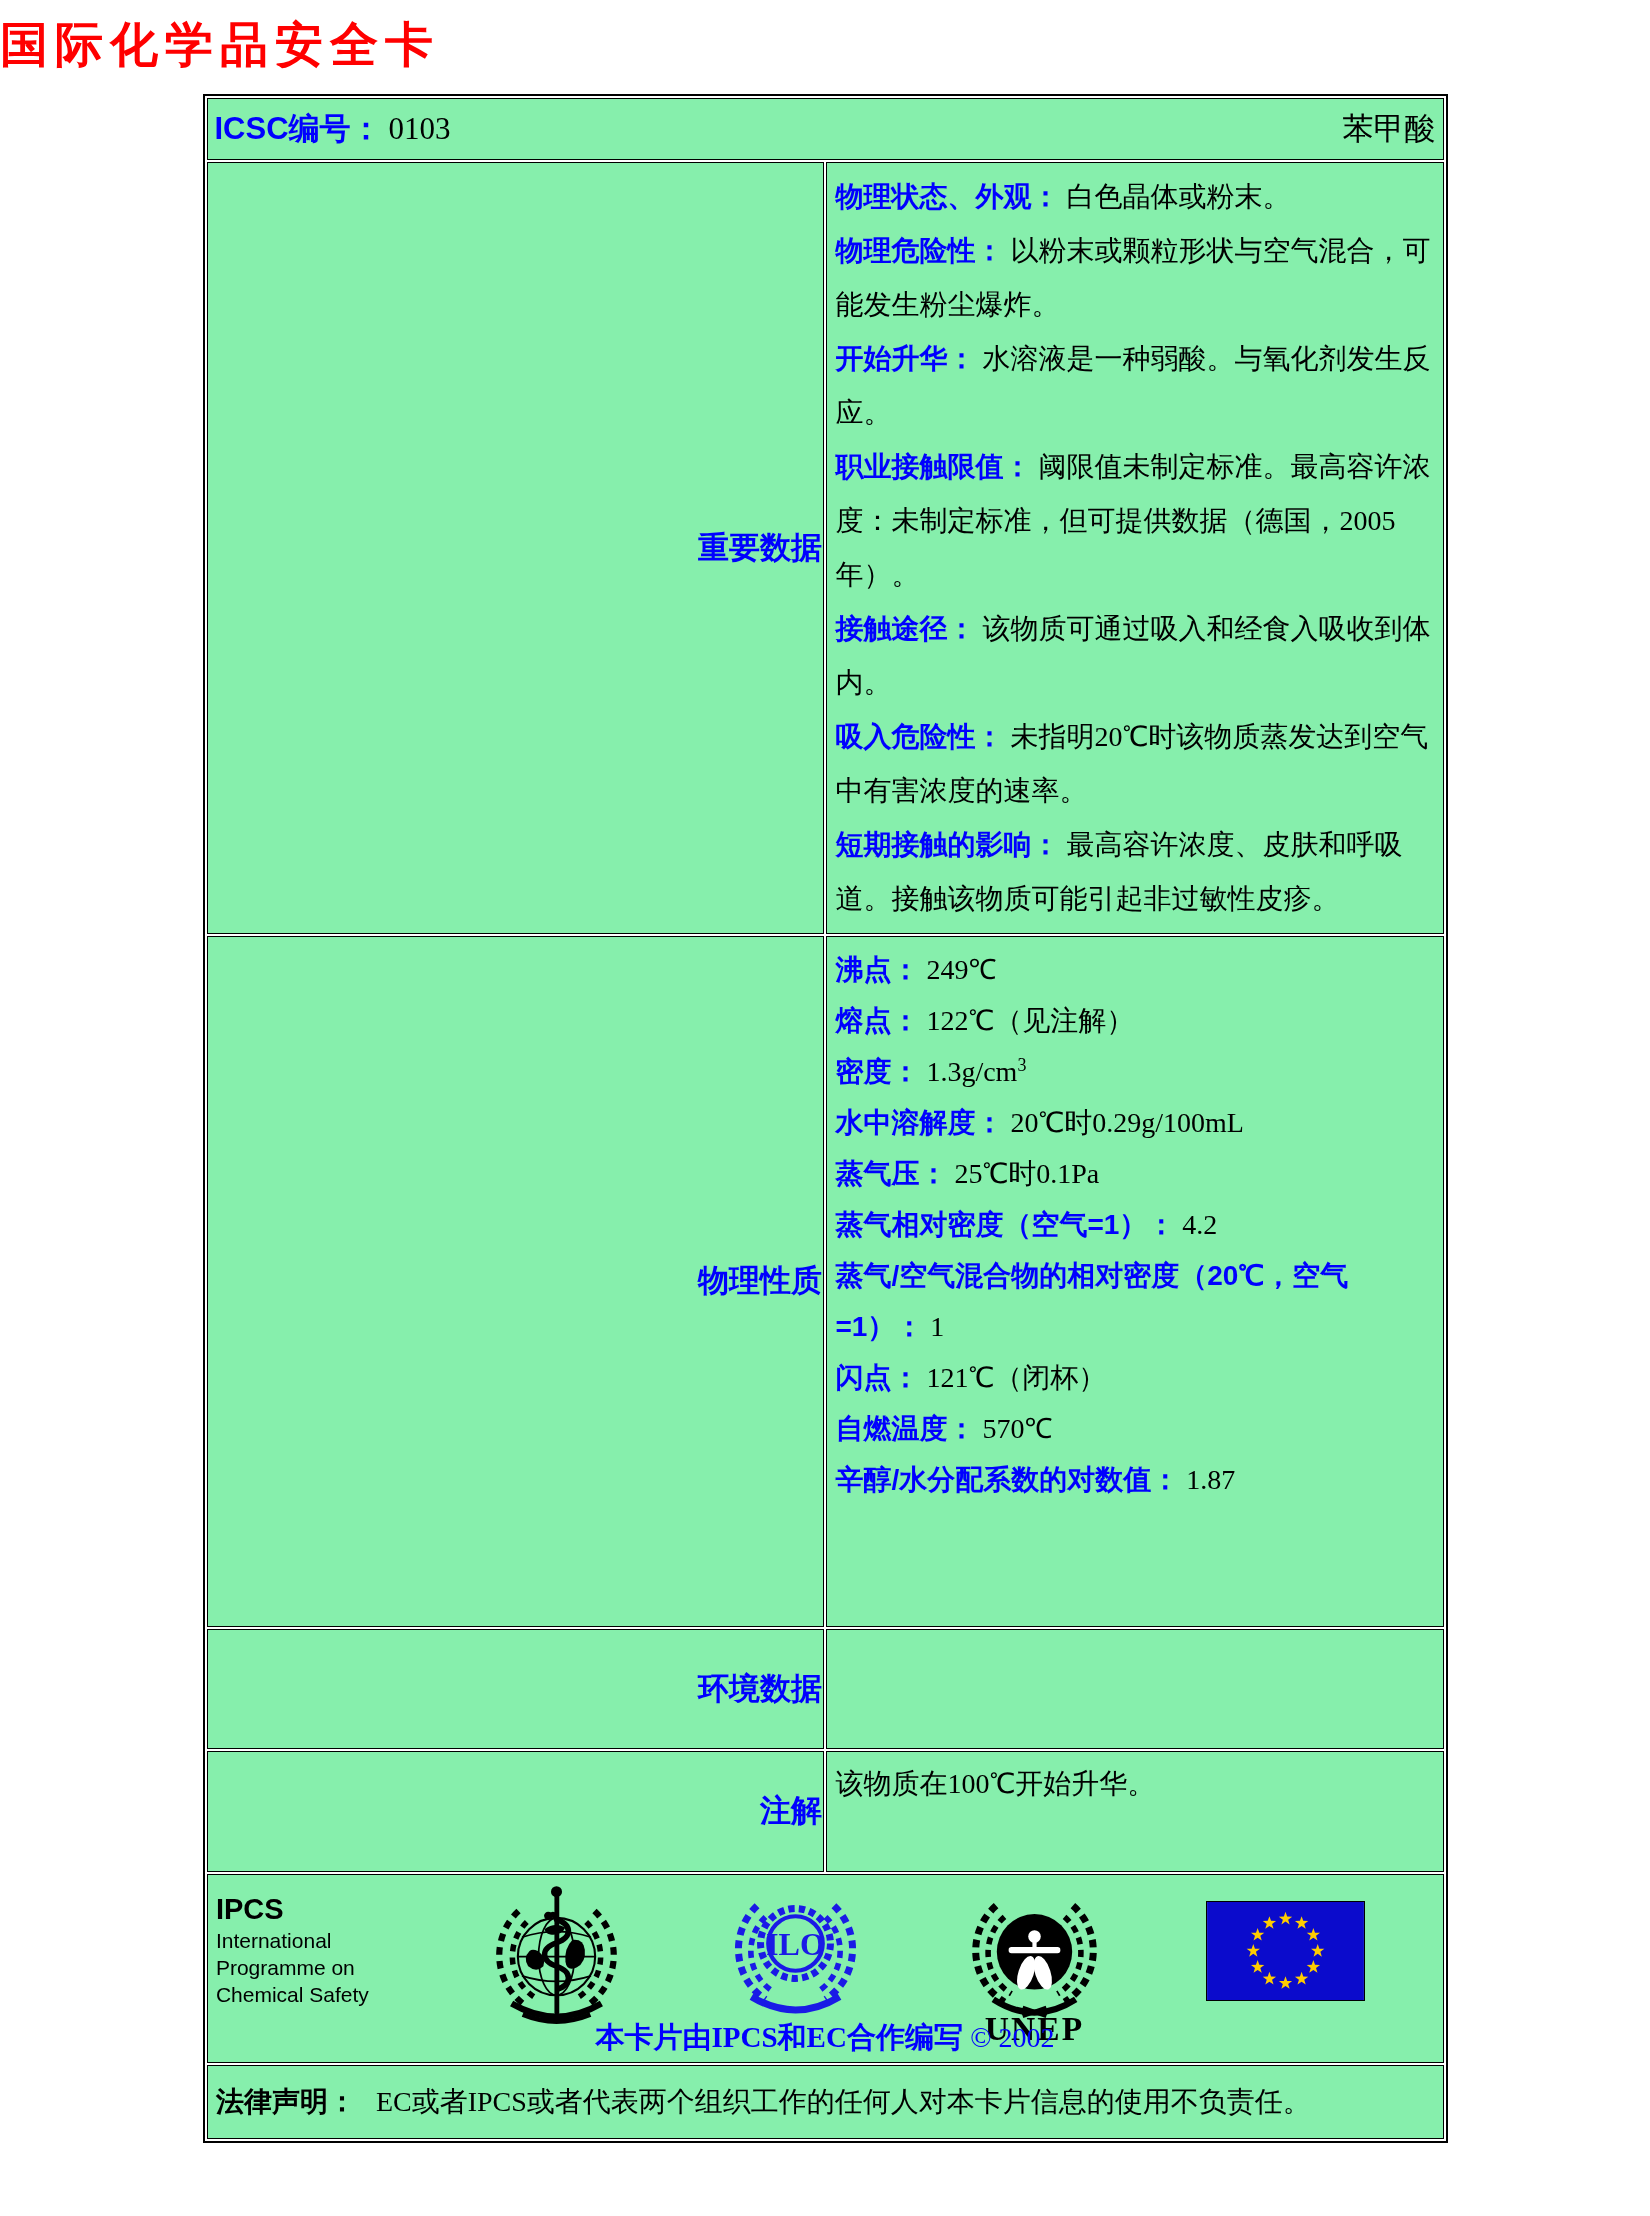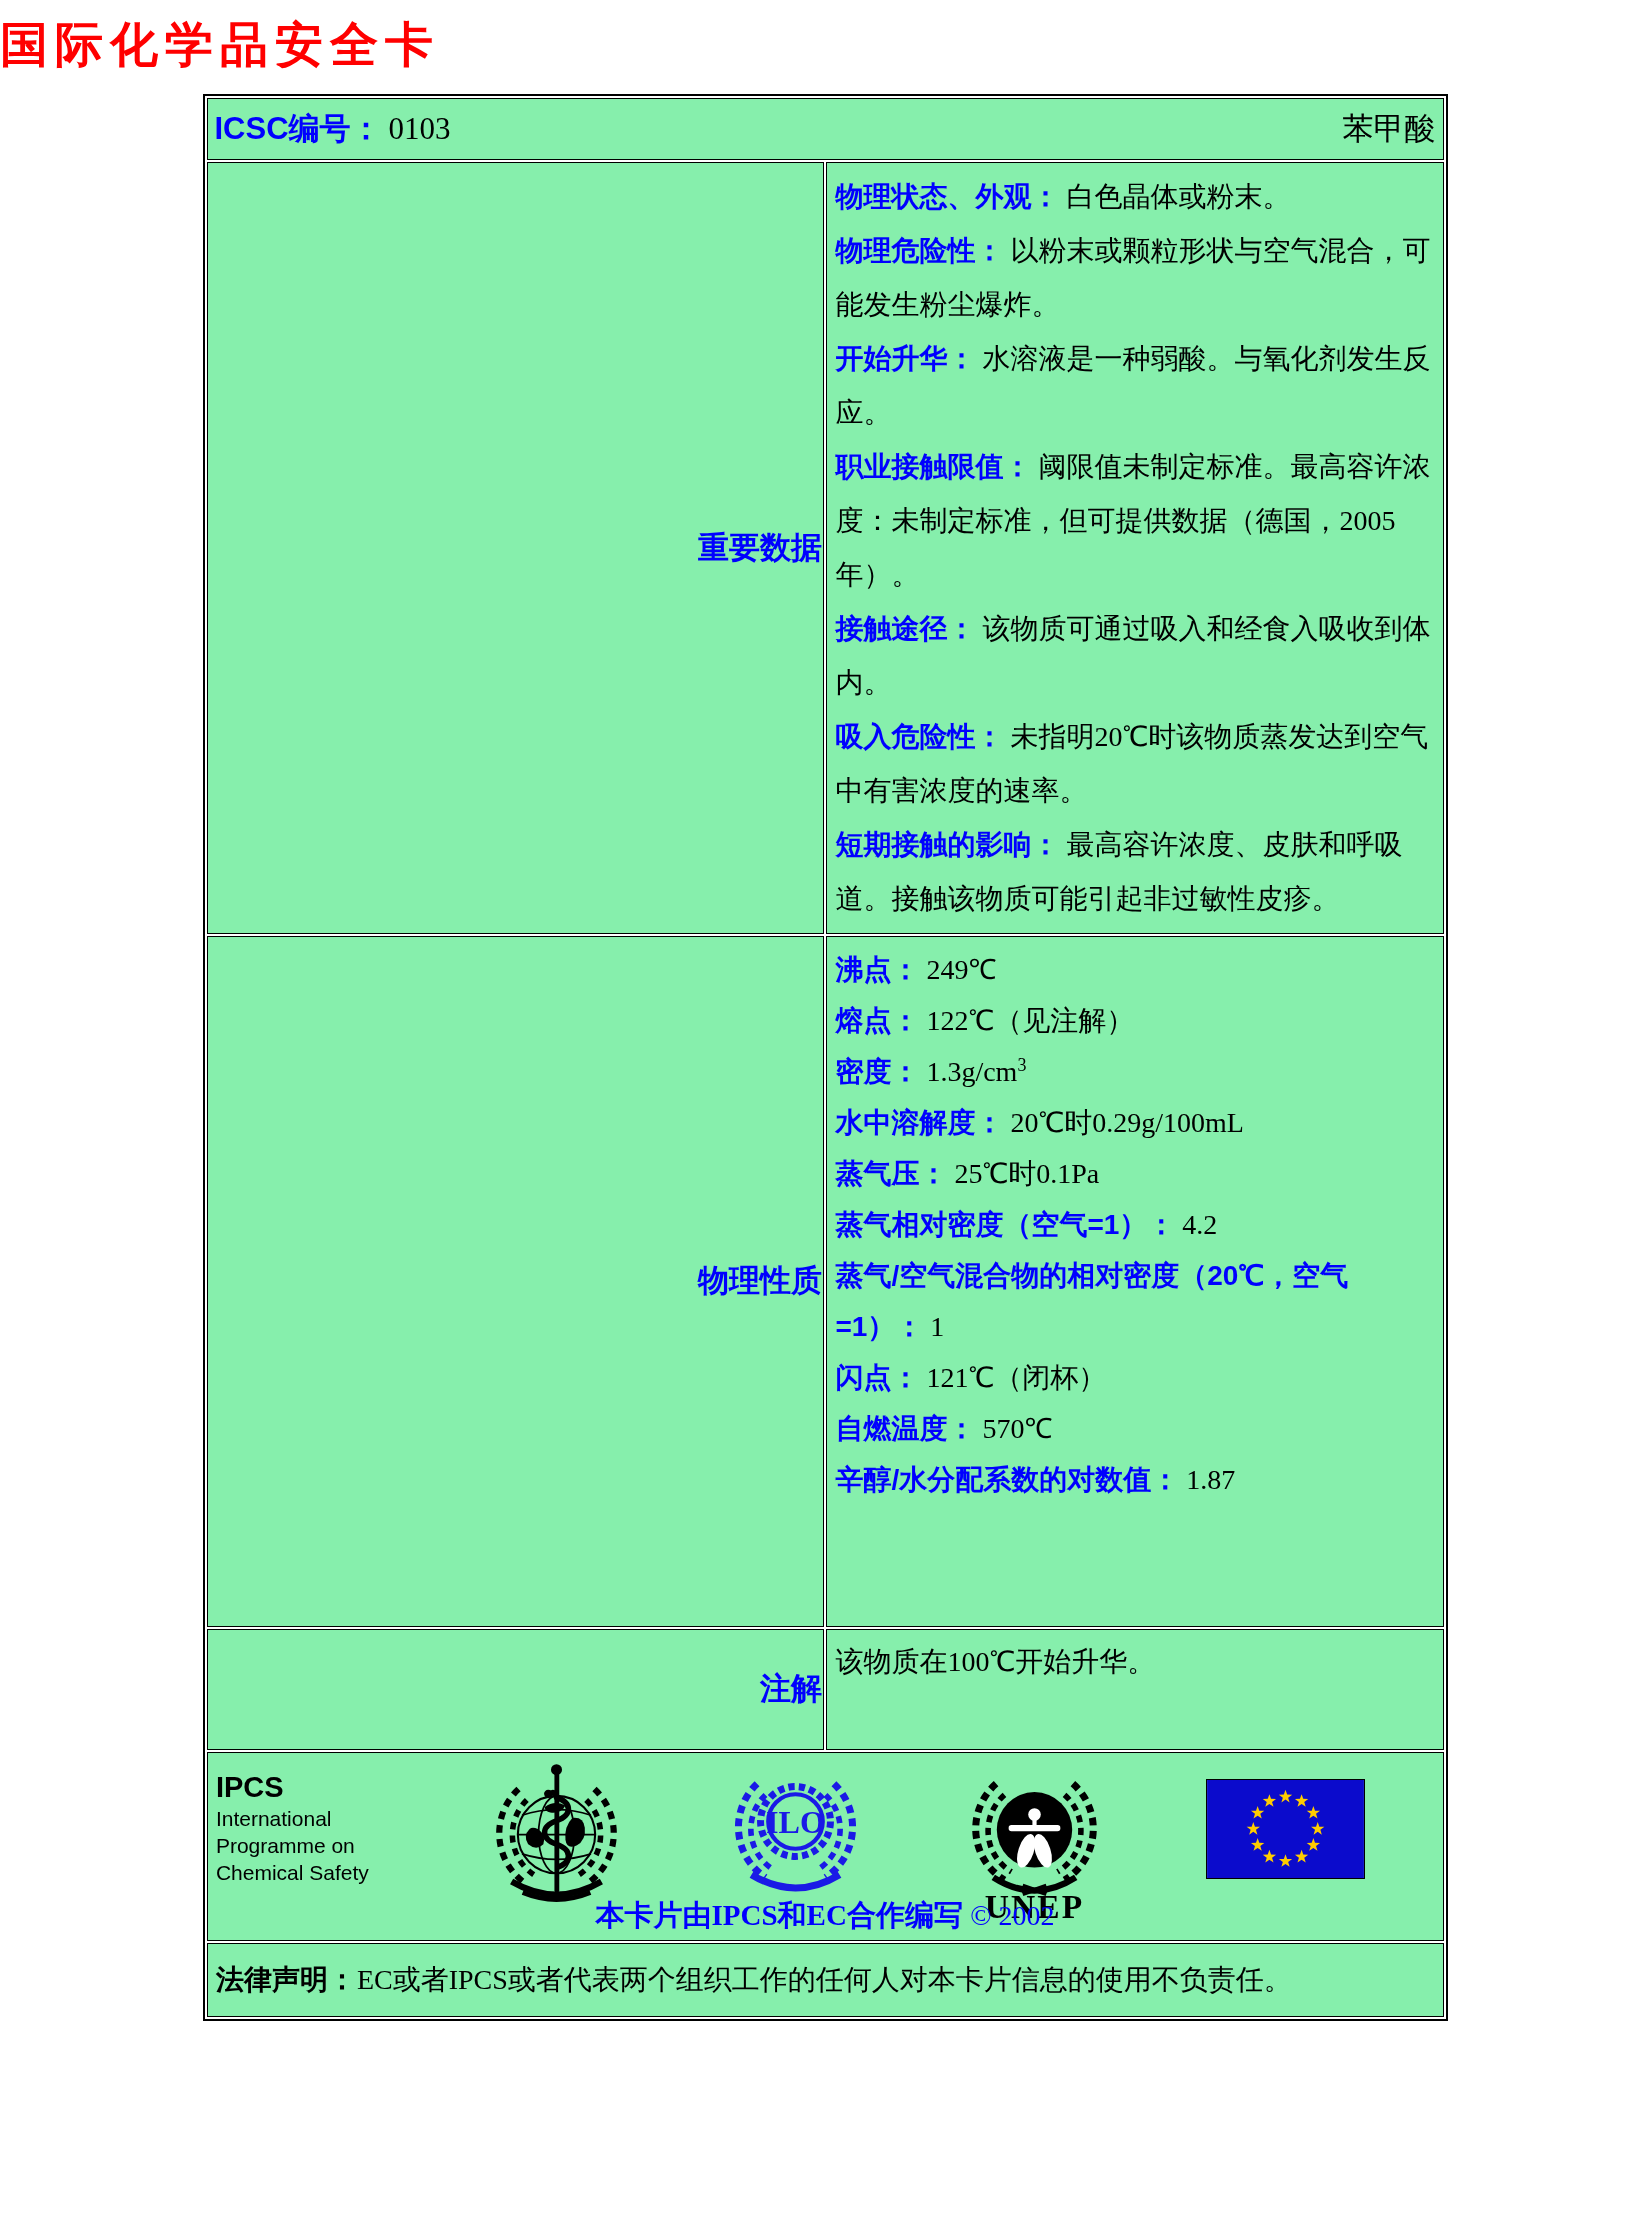--- a/index.html
+++ b/index.html
@@ -74,21 +74,21 @@
     text-align:center; color:#0000ff;
     font-size:29px; font-weight:bold;
     font-family:"Liberation Serif", serif;
   }
   .copyright .year { font-weight:normal; font-size:28px; }
   
   td.legal-cell { vertical-align:middle; padding:4.2px 8.4px; font-size:28px; height:64px; }
   .legal-label {
     font-weight:bold; color:#000;
     font-family:Liberation Serif, serif;
-    margin-right:1px;
+    margin-right:20px;
   }
   .eu-flag-svg { border:1.4px solid #000; display:block; }
 </style>
 </head>
 <body>
 
 <div class="page-title">国际化学品安全卡</div>
 
 <table class="card">
 
@@ -126,20 +126,24 @@
       <div class="phys-line"><span class="blue-label">水中溶解度：</span><span>20℃时0.29g/100mL</span></div>
       <div class="phys-line"><span class="blue-label">蒸气压：</span><span>25℃时0.1Pa</span></div>
       <div class="phys-line"><span class="blue-label">蒸气相对密度（空气=1）：</span><span>4.2</span></div>
       <div class="phys-line"><span class="blue-label">蒸气/空气混合物的相对密度（20℃，空气=1）：</span><span>1</span></div>
       <div class="phys-line"><span class="blue-label">闪点：</span><span>121℃（闭杯）</span></div>
       <div class="phys-line"><span class="blue-label">自燃温度：</span><span>570℃</span></div>
       <div class="phys-line"><span class="blue-label">辛醇/水分配系数的对数值：</span><span>1.87</span></div>
     </td>
   </tr>
 
+  <tr>
+    <td class="lbl" style="height:116px;">环境数据</td>
+    <td class="content"><span></span></td>
+  </tr>
 
   <tr>
     <td class="lbl" style="height:117px;">注解</td>
     <td class="content">
       <div class="note-line">该物质在100℃开始升华。</div>
     </td>
   </tr>
 
 
   <tr>

